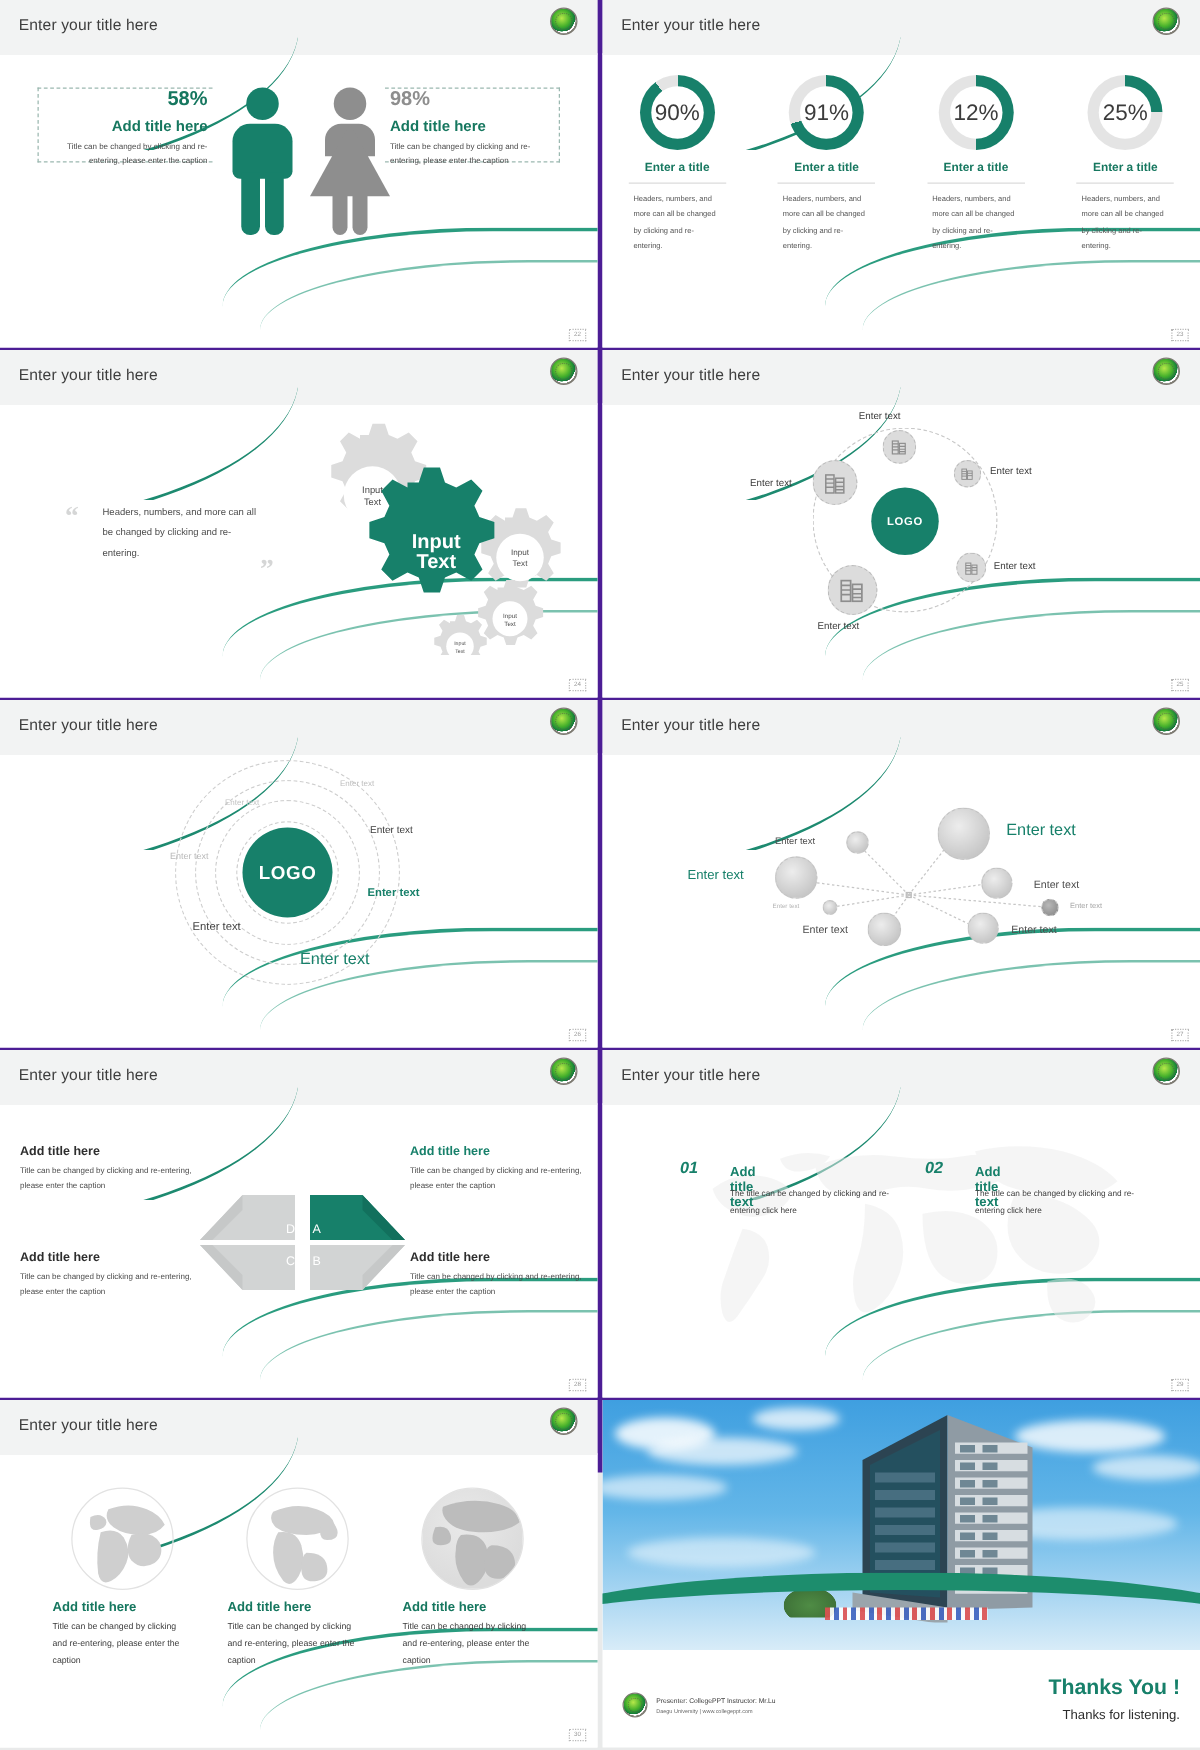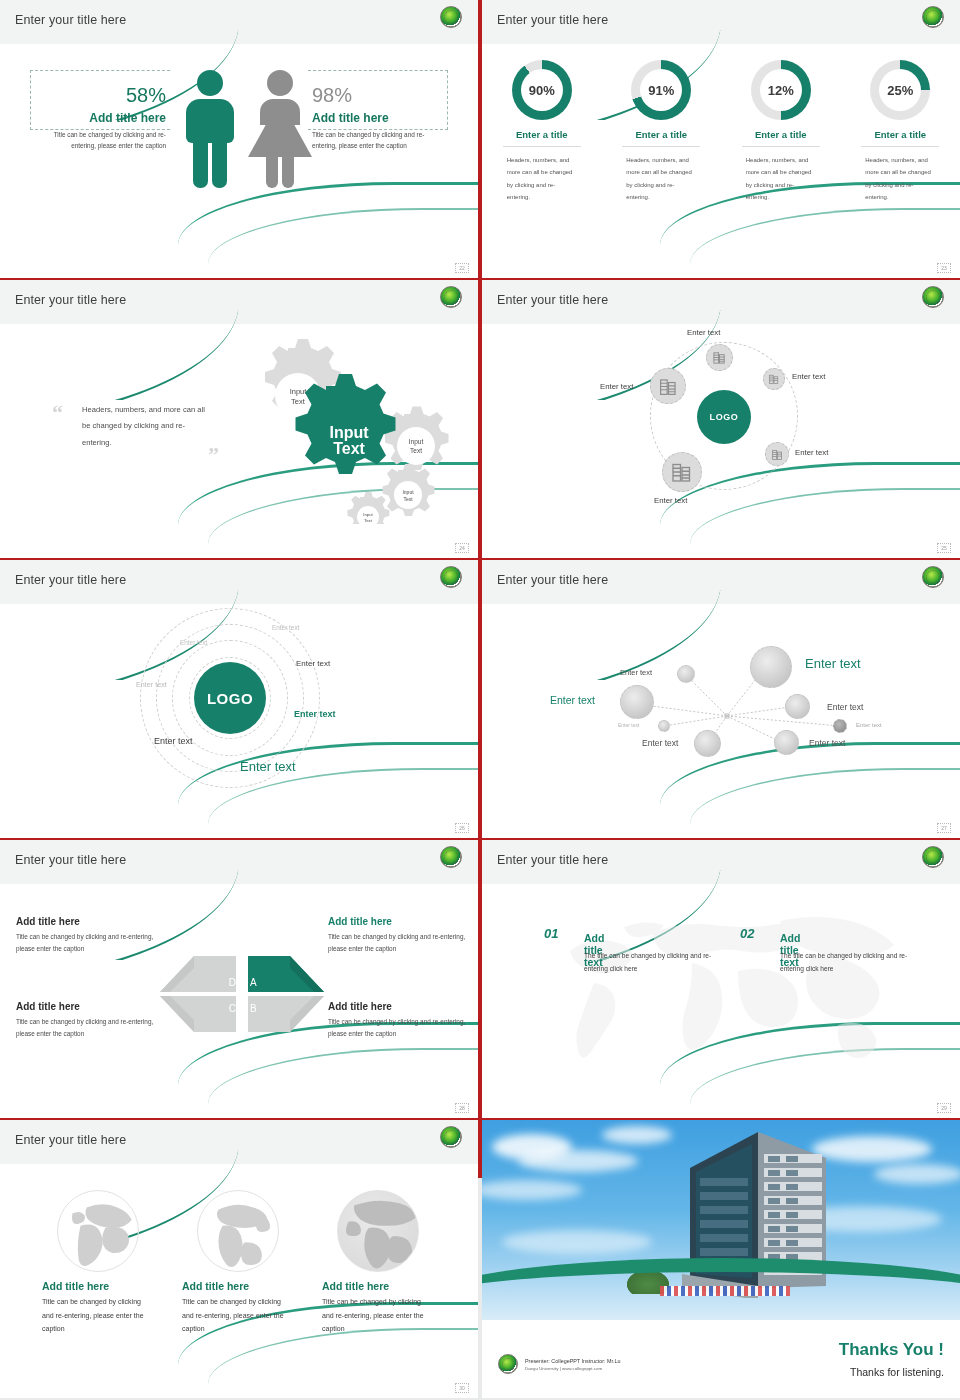--- a/index.html
+++ b/index.html
@@ -8,21 +8,21 @@
     background:#e9eaea;
     font-family:"Liberation Sans", sans-serif;
     -webkit-font-smoothing:antialiased;
   }
   .grid {
     width:960px; height:1178px;
     display:grid;
     grid-template-columns:478px 478px;
     grid-template-rows:repeat(5, 278px);
     column-gap:4px; row-gap:2px;
-    background:#b91c1c;
+    background:#4c1d95;
   }
   .slide {
     position:relative;
     width:478px; height:278px;
     background:#fff;
     overflow:hidden;
   }
   
   .hdr {
     position:absolute; top:0; left:0; right:0; height:44px;
@@ -96,32 +96,32 @@
     width:0;height:0; border-left:32px solid transparent; border-right:32px solid transparent;
     border-bottom:58px solid #8e8e8e;
   }
   .f-shoulder{
     position:absolute; top:29px; left:50%; transform:translateX(-50%);
     width:40px;height:26px;border-radius:13px 13px 0 0; background:#8e8e8e;
   }
   .f-legL,.f-legR{ position:absolute; top:86px; width:12px;height:32px;border-radius:0 0 6px 6px; background:#8e8e8e;}
   .f-legL{ left:calc(50% - 14px);} .f-legR{ left:calc(50% + 2px);}
   .stat-box{ position:absolute; top:28px; width:170px;}
-  .stat-pct{ font-size:20px; font-weight:normal; line-height:1;margin-top:13px;}
+  .stat-pct{ font-size:16px; font-weight:bold; line-height:1;}
   .stat-title{ font-size:12px;font-weight:bold;color:#16775f;margin-top:6px;}
   .stat-desc{ font-size:6.4px;color:#4a4a4a;line-height:1.75;margin-top:4px;}
   .bracket{ position:absolute; top:26px; height:60px; border:1px dashed #9bb8b0; }
 
   
   .donut-row{ position:absolute; top:16px; left:0; right:0; display:flex; justify-content:space-around;}
   .donut-cell{ width:100px; text-align:center;}
   .donut{ width:60px;height:60px;border-radius:50%; margin:0 auto; position:relative; }
   .donut:after{ content:""; position:absolute; inset:9px; background:#fff; border-radius:50%;}
   .donut span{ position:absolute; inset:0; display:flex;align-items:center;justify-content:center;
-     z-index:2; font-size:13px;font-weight:bold;color:#3c3c3c;}
+     z-index:2; font-size:18px;font-weight:normal;color:#3c3c3c;}
   .donut-title{ font-size:9.5px;font-weight:bold;color:#16775f;margin-top:9px;
      padding-bottom:6px; border-bottom:1px solid #dcdcdc; display:inline-block; width:78px;}
   .donut-desc{ font-size:6px;color:#555;line-height:2.05;margin-top:7px;width:70px;margin-left:auto;margin-right:auto;text-align:left;}
   .quote-mark{ color:#d5d6d6; font-size:22px; font-family:"Liberation Serif",serif; font-weight:bold;}
   .quote-text{ font-size:7.6px;color:#4d4d4d;line-height:2.15;}
 
   
   .hub-center{ position:absolute; width:54px;height:54px;border-radius:50%;background:#17806a;
       display:flex;align-items:center;justify-content:center;color:#fff;font-size:9px;font-weight:bold;letter-spacing:.6px;}
   .node{ position:absolute; border-radius:50%; background:#dcdcdc; border:1px dashed #bdbdbd;

